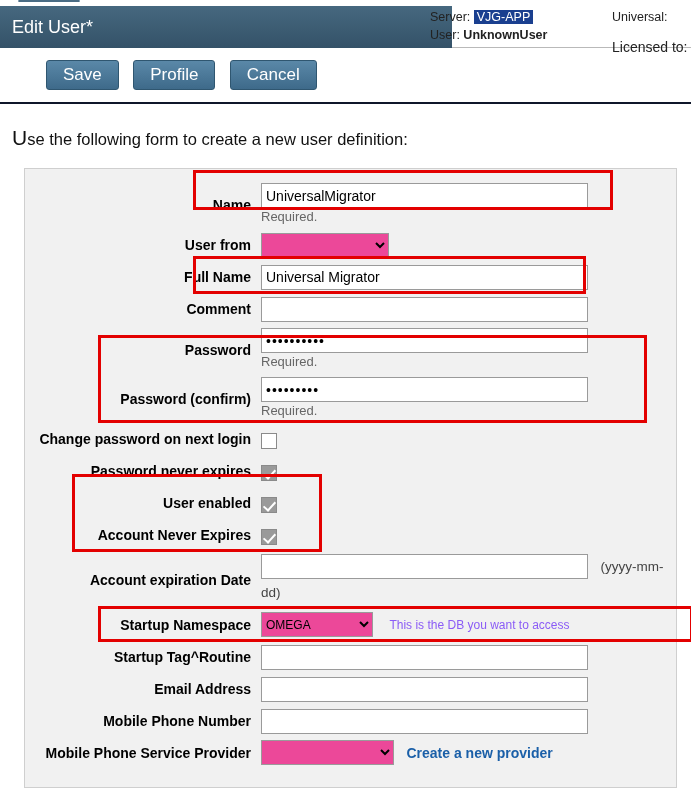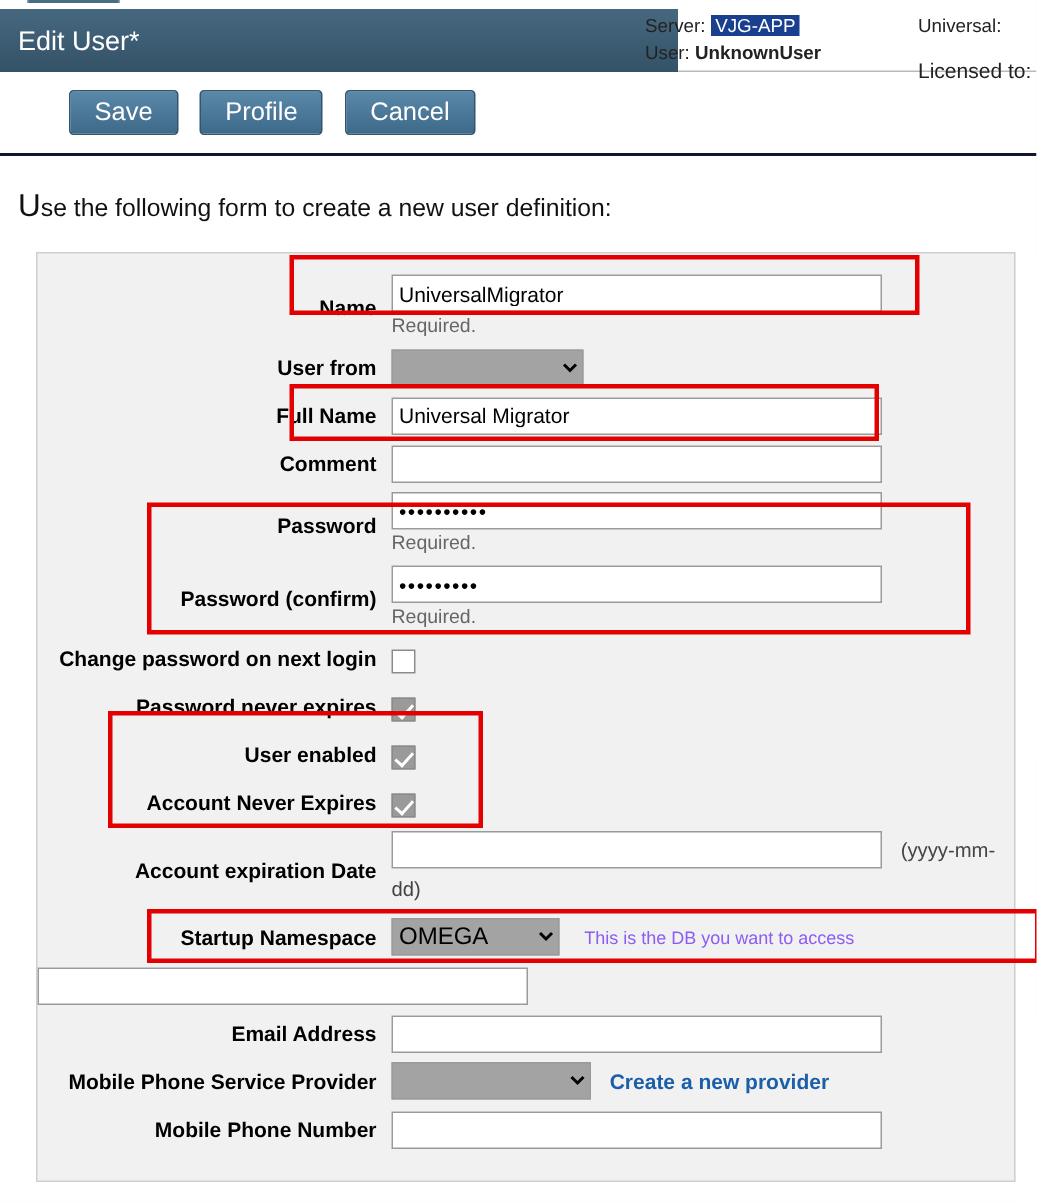--- a/index.html
+++ b/index.html
@@ -136,22 +136,22 @@
     border: 1px solid #9a9a9a;
     background: #ffffff;
     font-size: 14px;
     padding: 2px 4px;
     font-family: "Liberation Sans", sans-serif;
   }
   input.txt.pw { letter-spacing: 1px; }
   select.sel {
     height: 25px;
     border: 1px solid #9a9a9a;
-    background: #a3a3a3;
-    font-size: 16px;
+    background: #ec4899;
+    font-size: 12px;
     font-family: "Liberation Sans", sans-serif;
   }
   select.sel.narrow { width: 128px; }
   select.sel.med { width: 112px; }
   select.sel.wide { width: 133px; }
   .req {
     font-size: 13px;
     color: #666;
     margin-top: 1px;
     margin-bottom: 2px;
@@ -331,44 +331,45 @@
     <div class="flabel">Startup Namespace</div>
     <div class="fctl">
       <select class="sel med inline">
         <option>OMEGA</option>
       </select>
       <span class="redhint">This is the DB you want to access</span>
     </div>
   </div>
 
   <div class="frow">
+    <div class="flabel">Startup Tag^Routine</div>
     <div class="fctl">
       <input class="txt" type="text" value="" style="">
     </div>
   </div>
 
   <div class="frow">
     <div class="flabel">Email Address</div>
+    <div class="fctl">
+      <input class="txt" type="text" value="" style="">
+    </div>
+  </div>
+
+  <div class="frow">
+    <div class="flabel">Mobile Phone Number</div>
     <div class="fctl">
       <input class="txt" type="text" value="" style="">
     </div>
   </div>
 
   <div class="frow">
     <div class="flabel">Mobile Phone Service Provider</div>
     <div class="fctl">
       <select class="sel wide inline"><option></option></select>
       <a class="link">Create a new provider</a>
-    </div>
-  </div>
-
-  <div class="frow">
-    <div class="flabel">Mobile Phone Number</div>
-    <div class="fctl">
-      <input class="txt" type="text" value="" style="">
     </div>
   </div>
 
   <div class="redbox" id="rb-name"></div>
   <div class="redbox" id="rb-fullname"></div>
   <div class="redbox" id="rb-pass"></div>
   <div class="redbox" id="rb-checks"></div>
   <div class="redbox" id="rb-startup"></div>
 </div>
 

